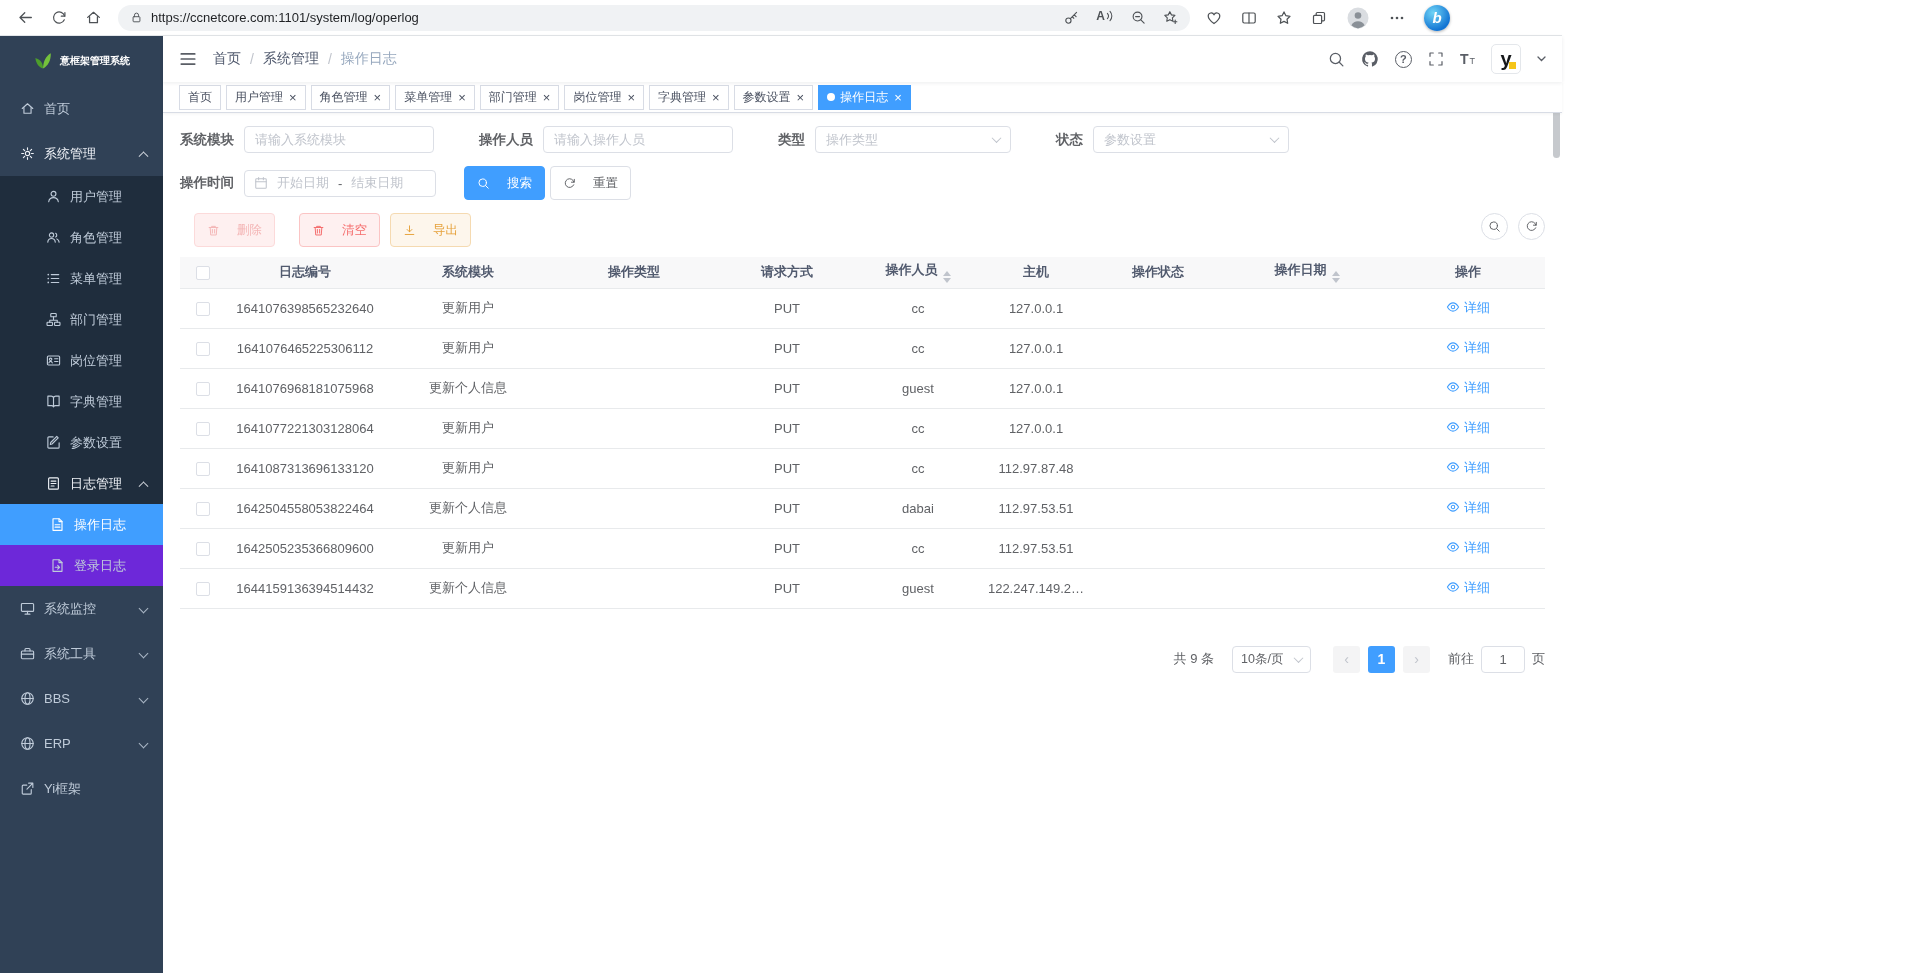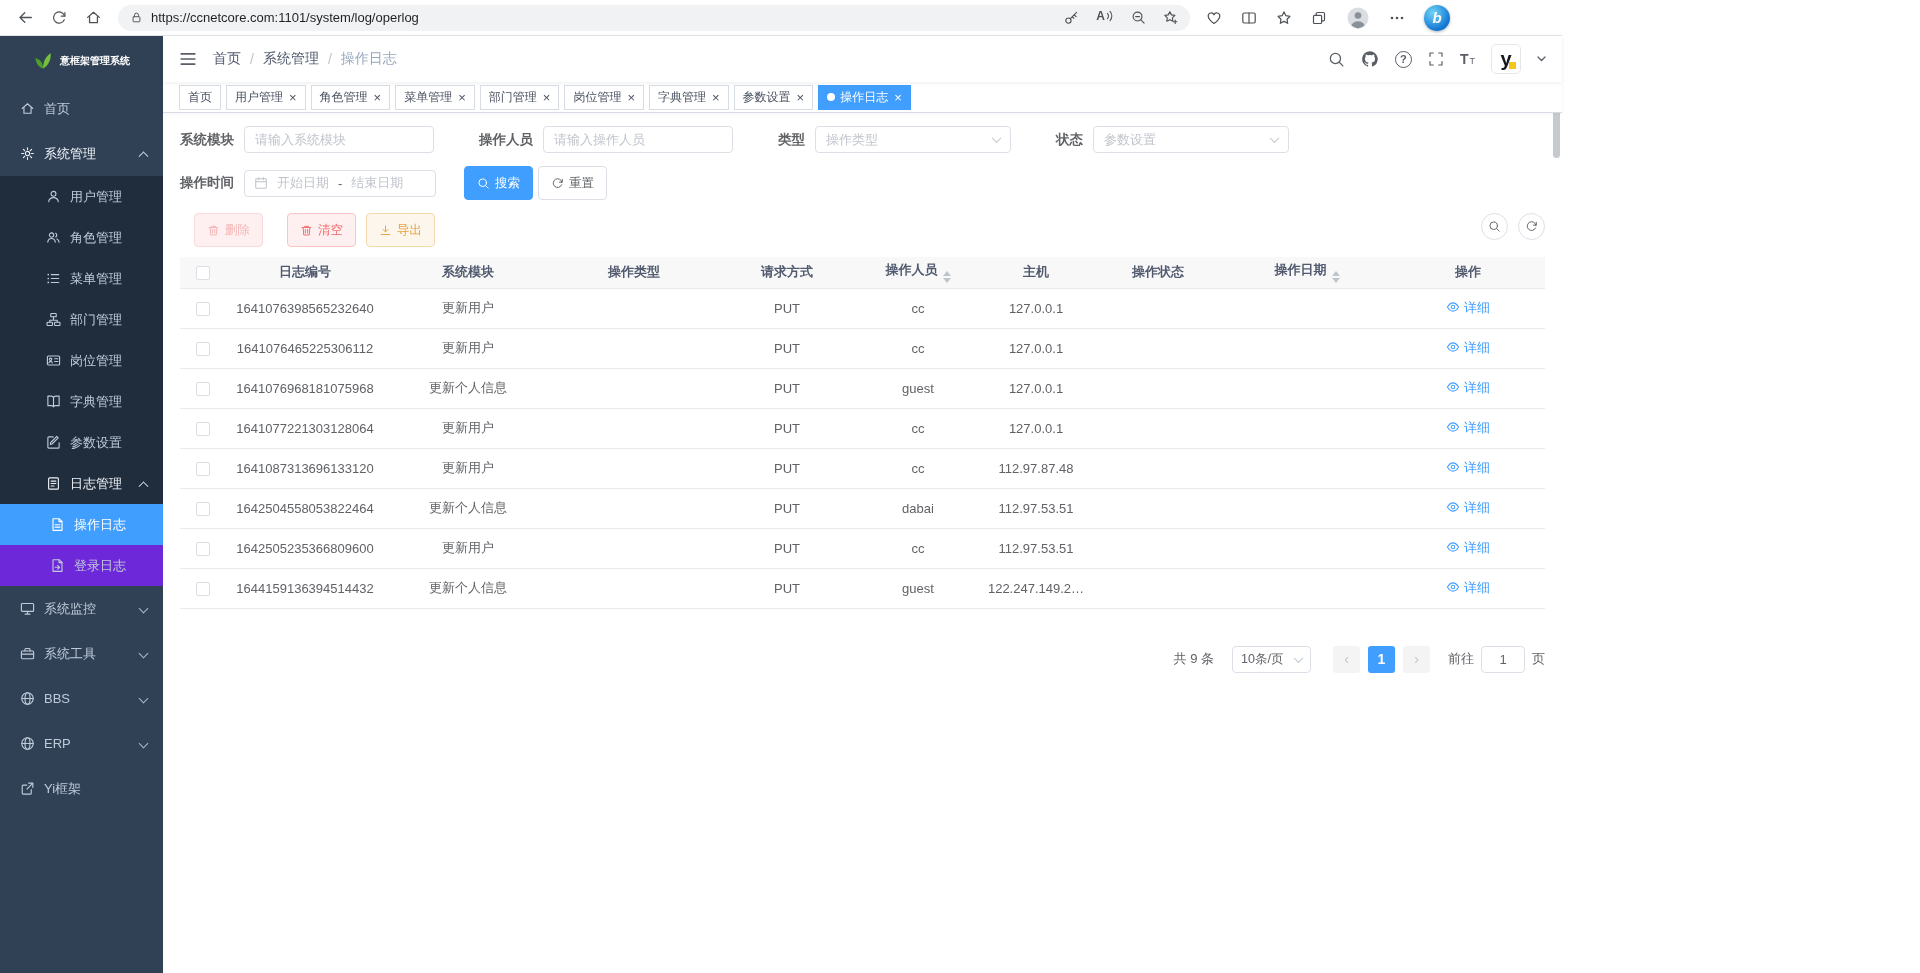--- a/index.html
+++ b/index.html
@@ -66,21 +66,21 @@
   .f-item { display: flex; align-items: center; margin-right: 45px; }
   .f-label { font-size: 13.5px; font-weight: bold; color: #606266; margin-right: 10px; white-space: nowrap; }
   input.f-input { width: 190px; height: 27px; border: 1px solid #dcdfe6; border-radius: 4px; padding: 0 10px; font-size: 13px; color: #606266; outline: none; font-family: inherit; }
   input::placeholder { color: #c0c4cc; }
   .f-select { width: 196px; height: 27px; border: 1px solid #dcdfe6; border-radius: 4px; display: flex; align-items: center; justify-content: space-between; padding: 0 10px; font-size: 13px; color: #c0c4cc; cursor: pointer; background: #fff; }
   .sel-caret { width: 7px; height: 7px; border-right: 1.2px solid #c0c4cc; border-bottom: 1.2px solid #c0c4cc; transform: rotate(45deg) translate(-1px,-1px); flex-shrink: 0; }
   .f-date { width: 192px; height: 27px; border: 1px solid #dcdfe6; border-radius: 4px; display: flex; align-items: center; gap: 9px; padding: 0 9px; font-size: 13px; color: #c0c4cc; cursor: pointer; background: #fff; }
   .f-date .cal { display: flex; color: #c0c4cc; }
   .f-date .dash { color: #606266; }
 
-  .btn { height: 28px; padding: 16px 12px; border-radius: 4px; font-size: 12.5px; display: inline-flex; align-items: center; gap: 5px; cursor: pointer; border: 1px solid #dcdfe6; background: #fff; color: #606266; font-family: inherit; white-space: nowrap; }
+  .btn { height: 28px; padding: 16px 12px; border-radius: 4px; font-size: 12.5px; display: inline-flex; align-items: center; gap: 17px; cursor: pointer; border: 1px solid #dcdfe6; background: #fff; color: #606266; font-family: inherit; white-space: nowrap; }
   .btn .bi { display: flex; }
   .btn.primary { background: #409eff; border-color: #409eff; color: #fff; margin-left: 28px; }
   .btn.default { margin-left: 5px; }
   .btn.danger { background: #fef0f0; border-color: #fbc4c4; color: #f56c6c; margin-left: 14px; }
   .btn.danger.disabled { color: #f4b6b6; border-color: #fcdada; cursor: not-allowed; }
   .btn.warning { background: #fdf6ec; border-color: #f5dab1; color: #e6a23c; }
 
   .toolbar { display: flex; align-items: center; gap: 10px; margin: 8px 0 10px; position: relative; }
   .toolbar-right { position: absolute; right: 0; top: 0; display: flex; gap: 10px; }
   .circle-btn { width: 27px; height: 27px; border-radius: 50%; border: 1px solid #dcdfe6; background: #fff; color: #606266; display: flex; align-items: center; justify-content: center; cursor: pointer; }

